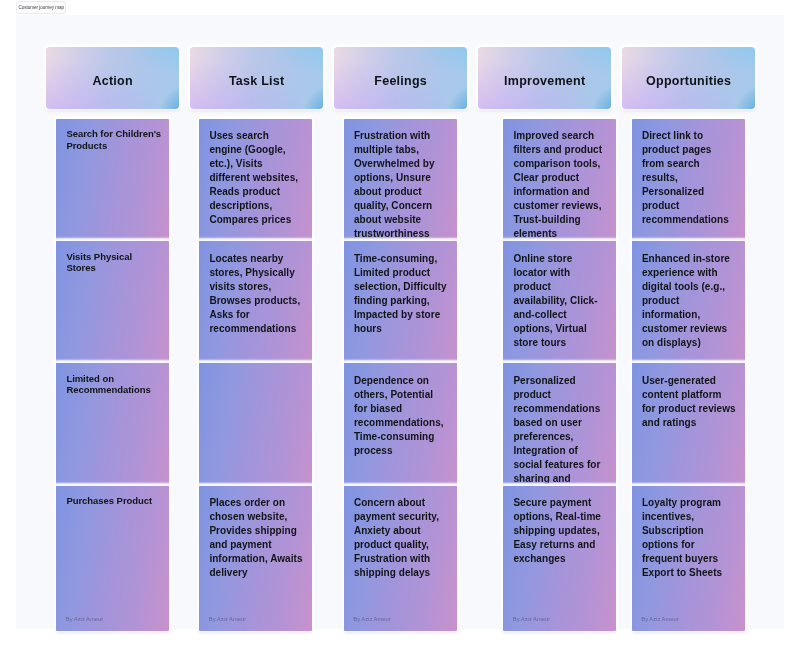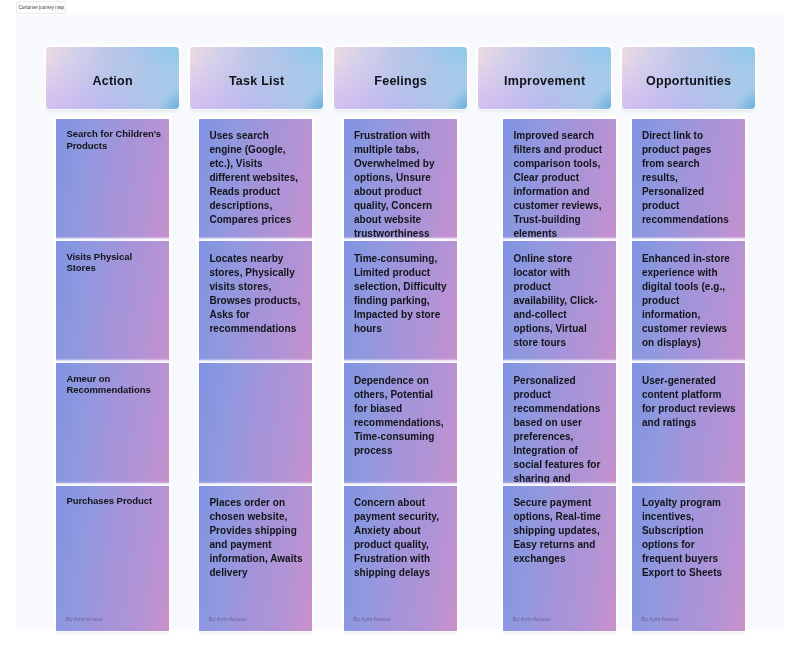--- a/index.html
+++ b/index.html
@@ -170,21 +170,21 @@
       </div>
       <div class="bcard col4 row2">
         <div class="body">Online store locator with product availability, Click-and-collect options, Virtual store tours</div>
         <div class="byline">By Aziz Ameur</div>
       </div>
       <div class="bcard col5 row2">
         <div class="body">Enhanced in-store experience with digital tools (e.g., product information, customer reviews on displays)</div>
         <div class="byline">By Aziz Ameur</div>
       </div>
       <div class="bcard col1 row3 first-col">
-        <div class="body title">Ameur on Recommendations</div>
+        <div class="body title">Limited on Recommendations</div>
         <div class="byline">By Aziz Ameur</div>
       </div>
       <div class="bcard col2 row3">
         <div class="byline">By Aziz Ameur</div>
       </div>
       <div class="bcard col3 row3">
         <div class="body">Dependence on others, Potential for biased recommendations, Time-consuming process</div>
         <div class="byline">By Aziz Ameur</div>
       </div>
       <div class="bcard col4 row3">

